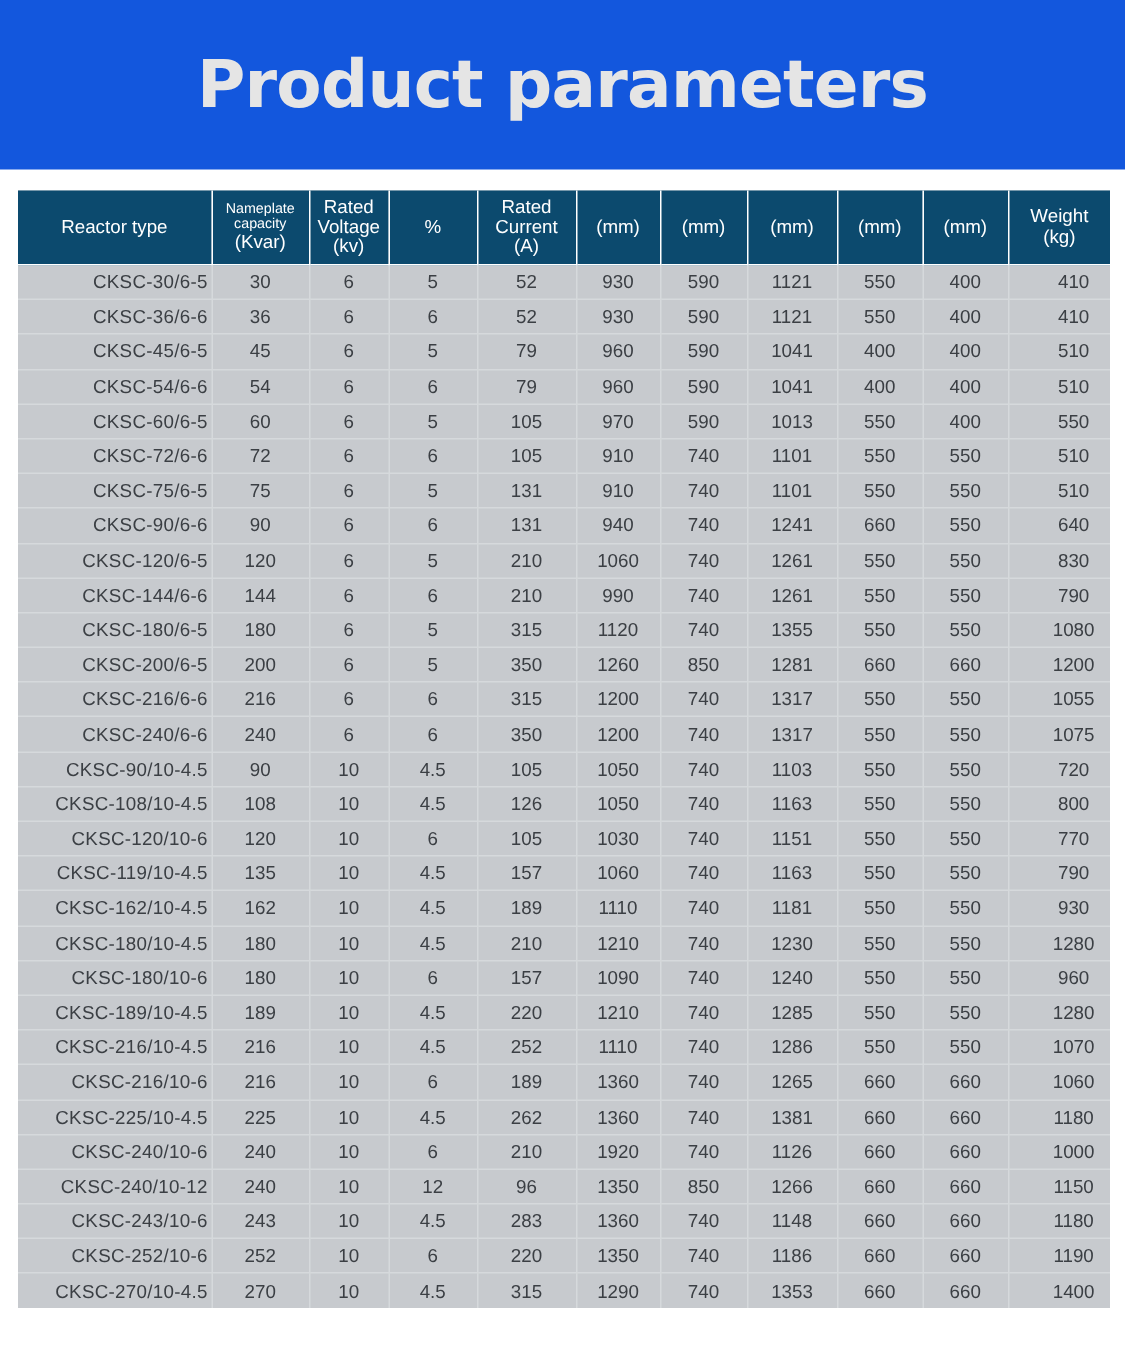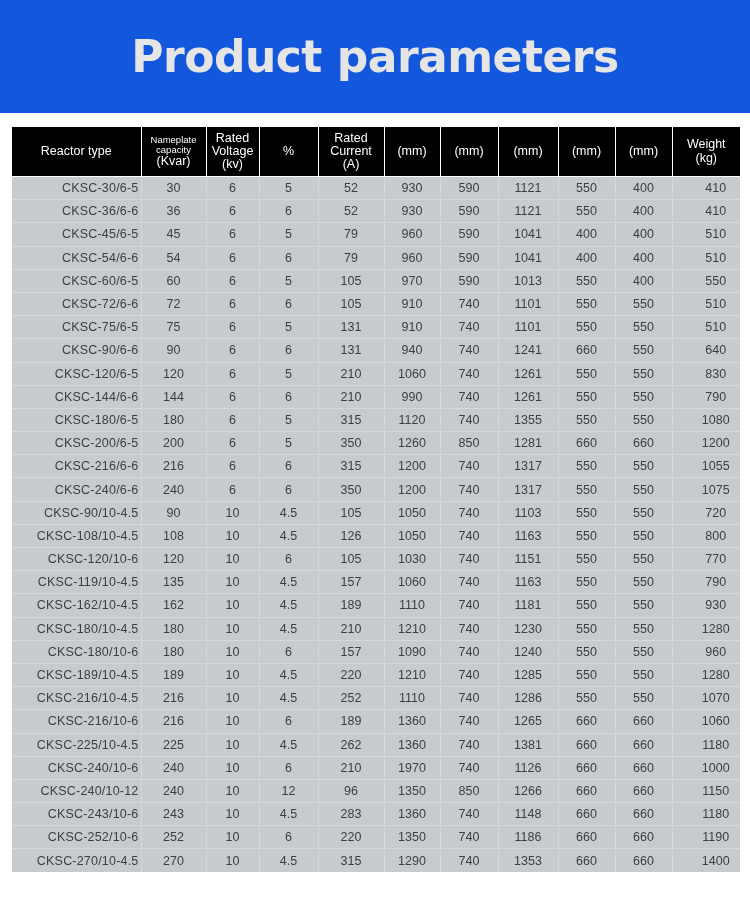--- a/index.html
+++ b/index.html
@@ -53,21 +53,21 @@
   }
 
   table.params {
     border-collapse: collapse;
     width: 728px;
     table-layout: fixed;
     background: #c7cace;
   }
 
   table.params thead th {
-    background: #000000;
+    background: #0c4a6e;
     color: #ffffff;
     font-family: "Liberation Sans", sans-serif;
     font-size: 12.5px;
     font-weight: normal;
     line-height: 1.08;
     text-align: center;
     vertical-align: middle;
     height: 45px;
     padding: 2px 1px;
     border-right: 1px solid #ffffff;
@@ -505,21 +505,21 @@
             <td>660</td>
             <td>660</td>
             <td>1180</td>
           </tr>
           <tr>
             <td class="type-cell">CKSC-240/10-6</td>
             <td>240</td>
             <td>10</td>
             <td>6</td>
             <td>210</td>
-            <td>1970</td>
+            <td>1920</td>
             <td>740</td>
             <td>1126</td>
             <td>660</td>
             <td>660</td>
             <td>1000</td>
           </tr>
           <tr>
             <td class="type-cell">CKSC-240/10-12</td>
             <td>240</td>
             <td>10</td>

